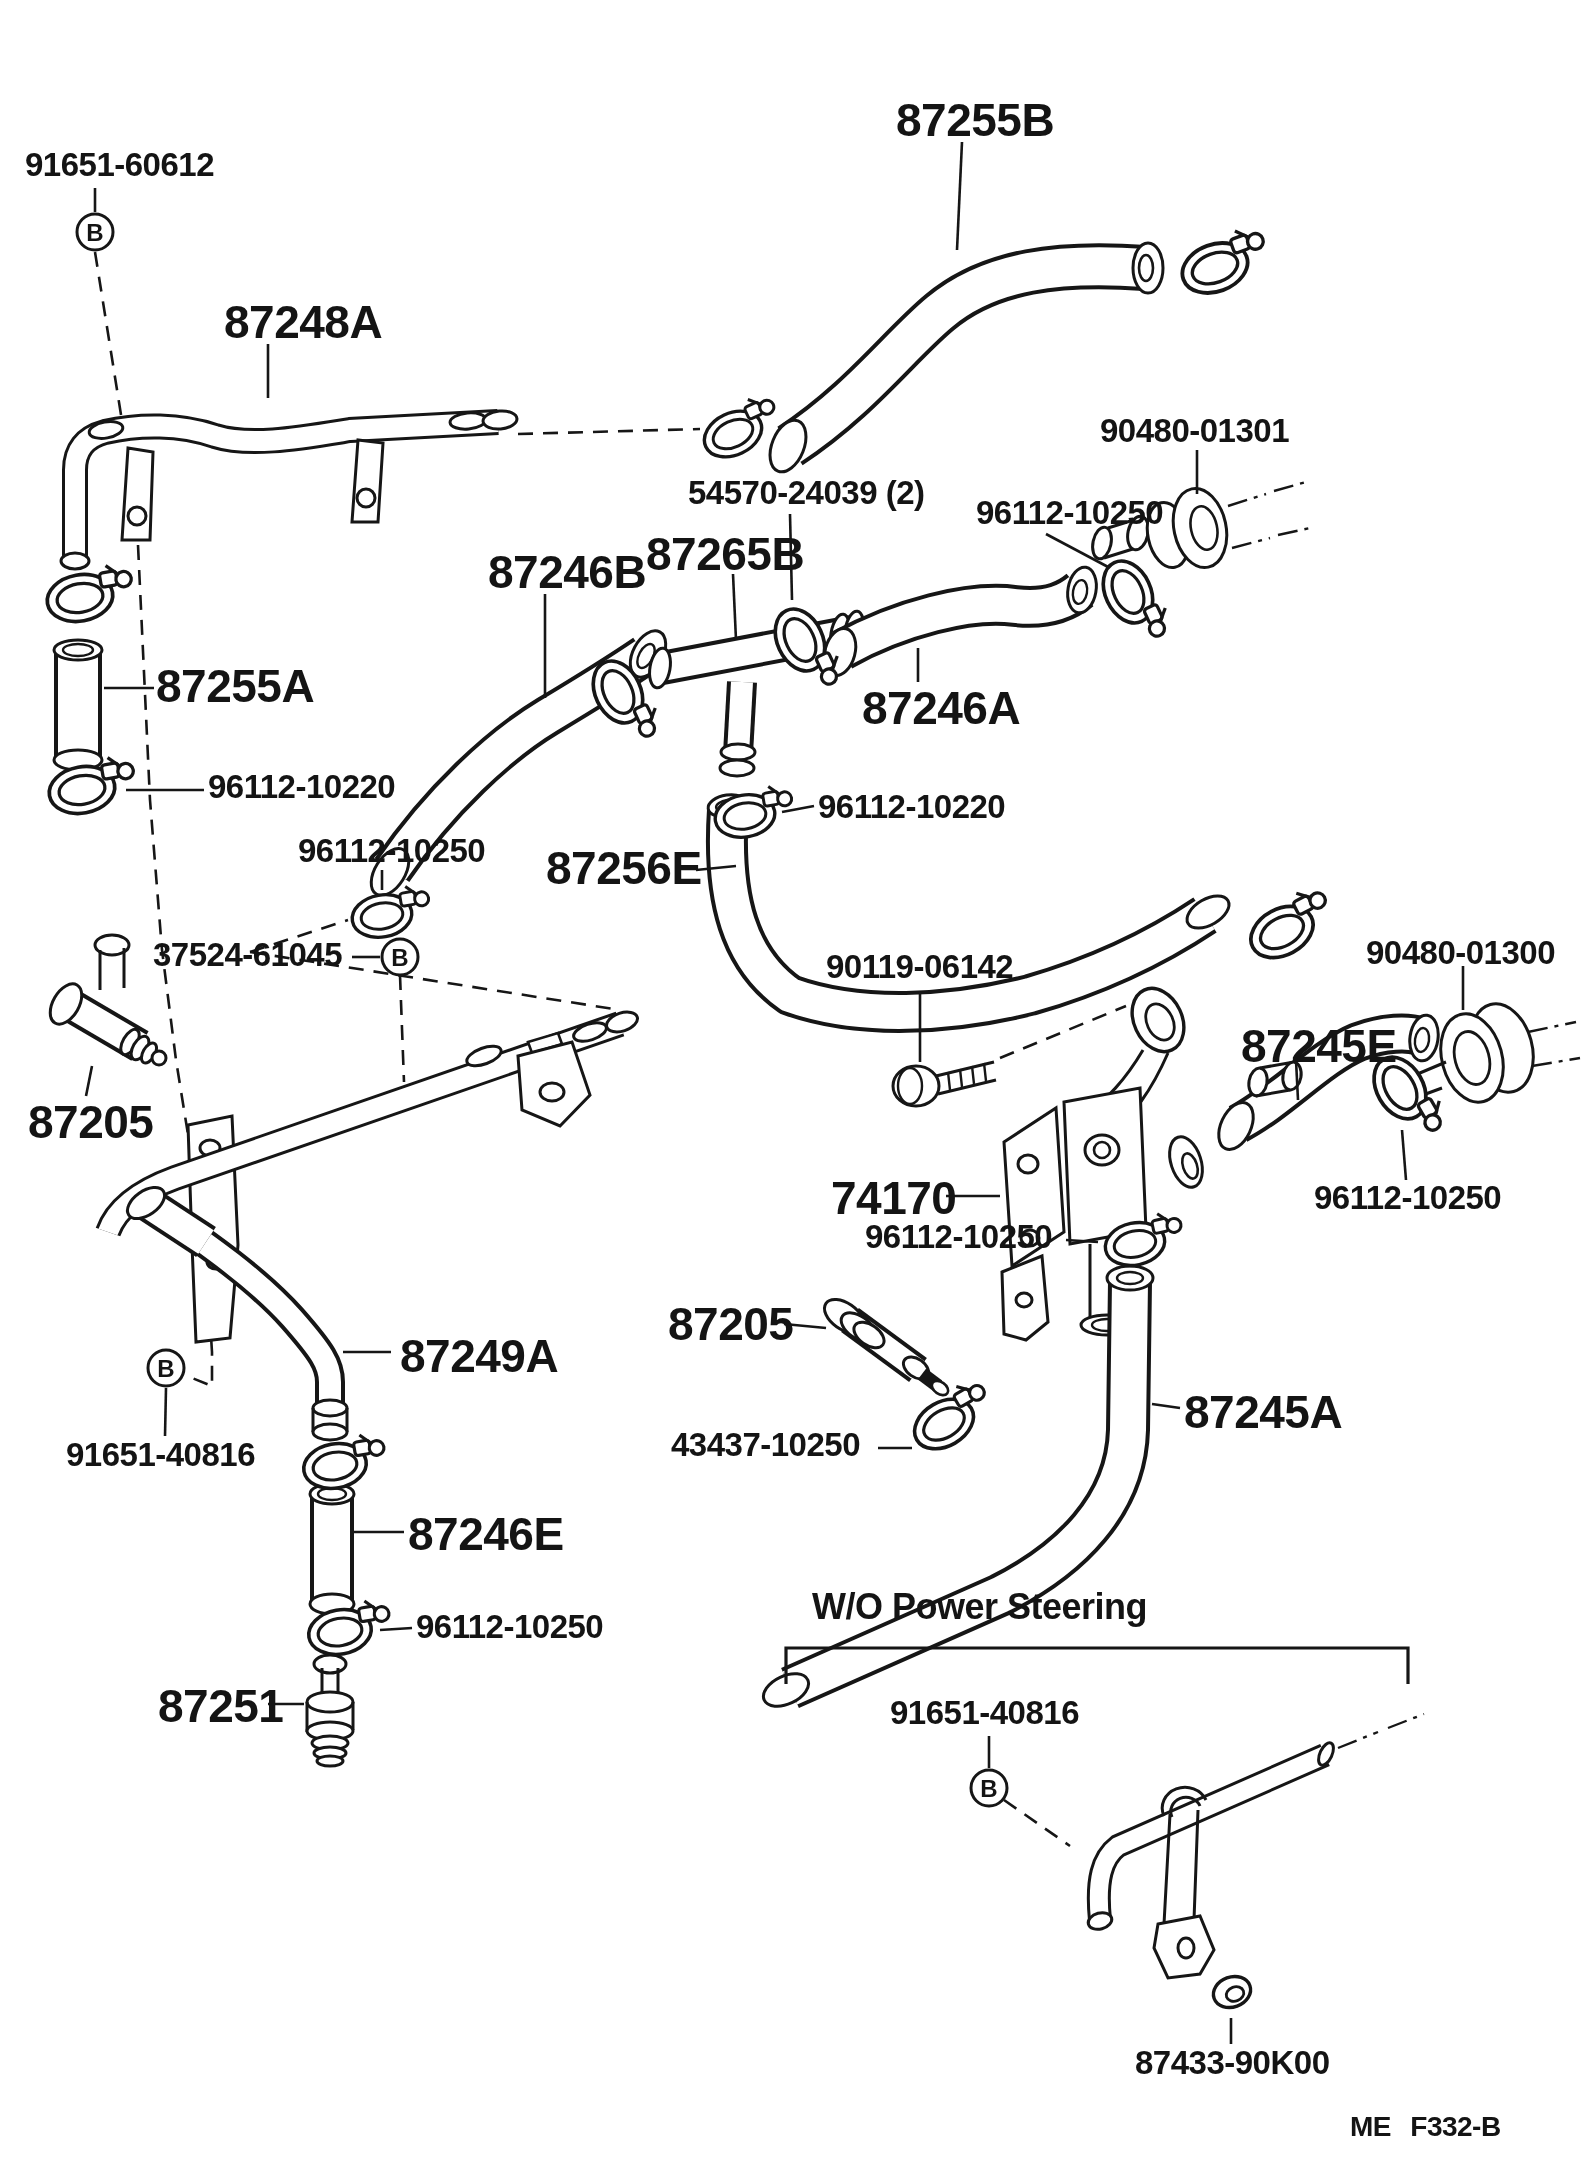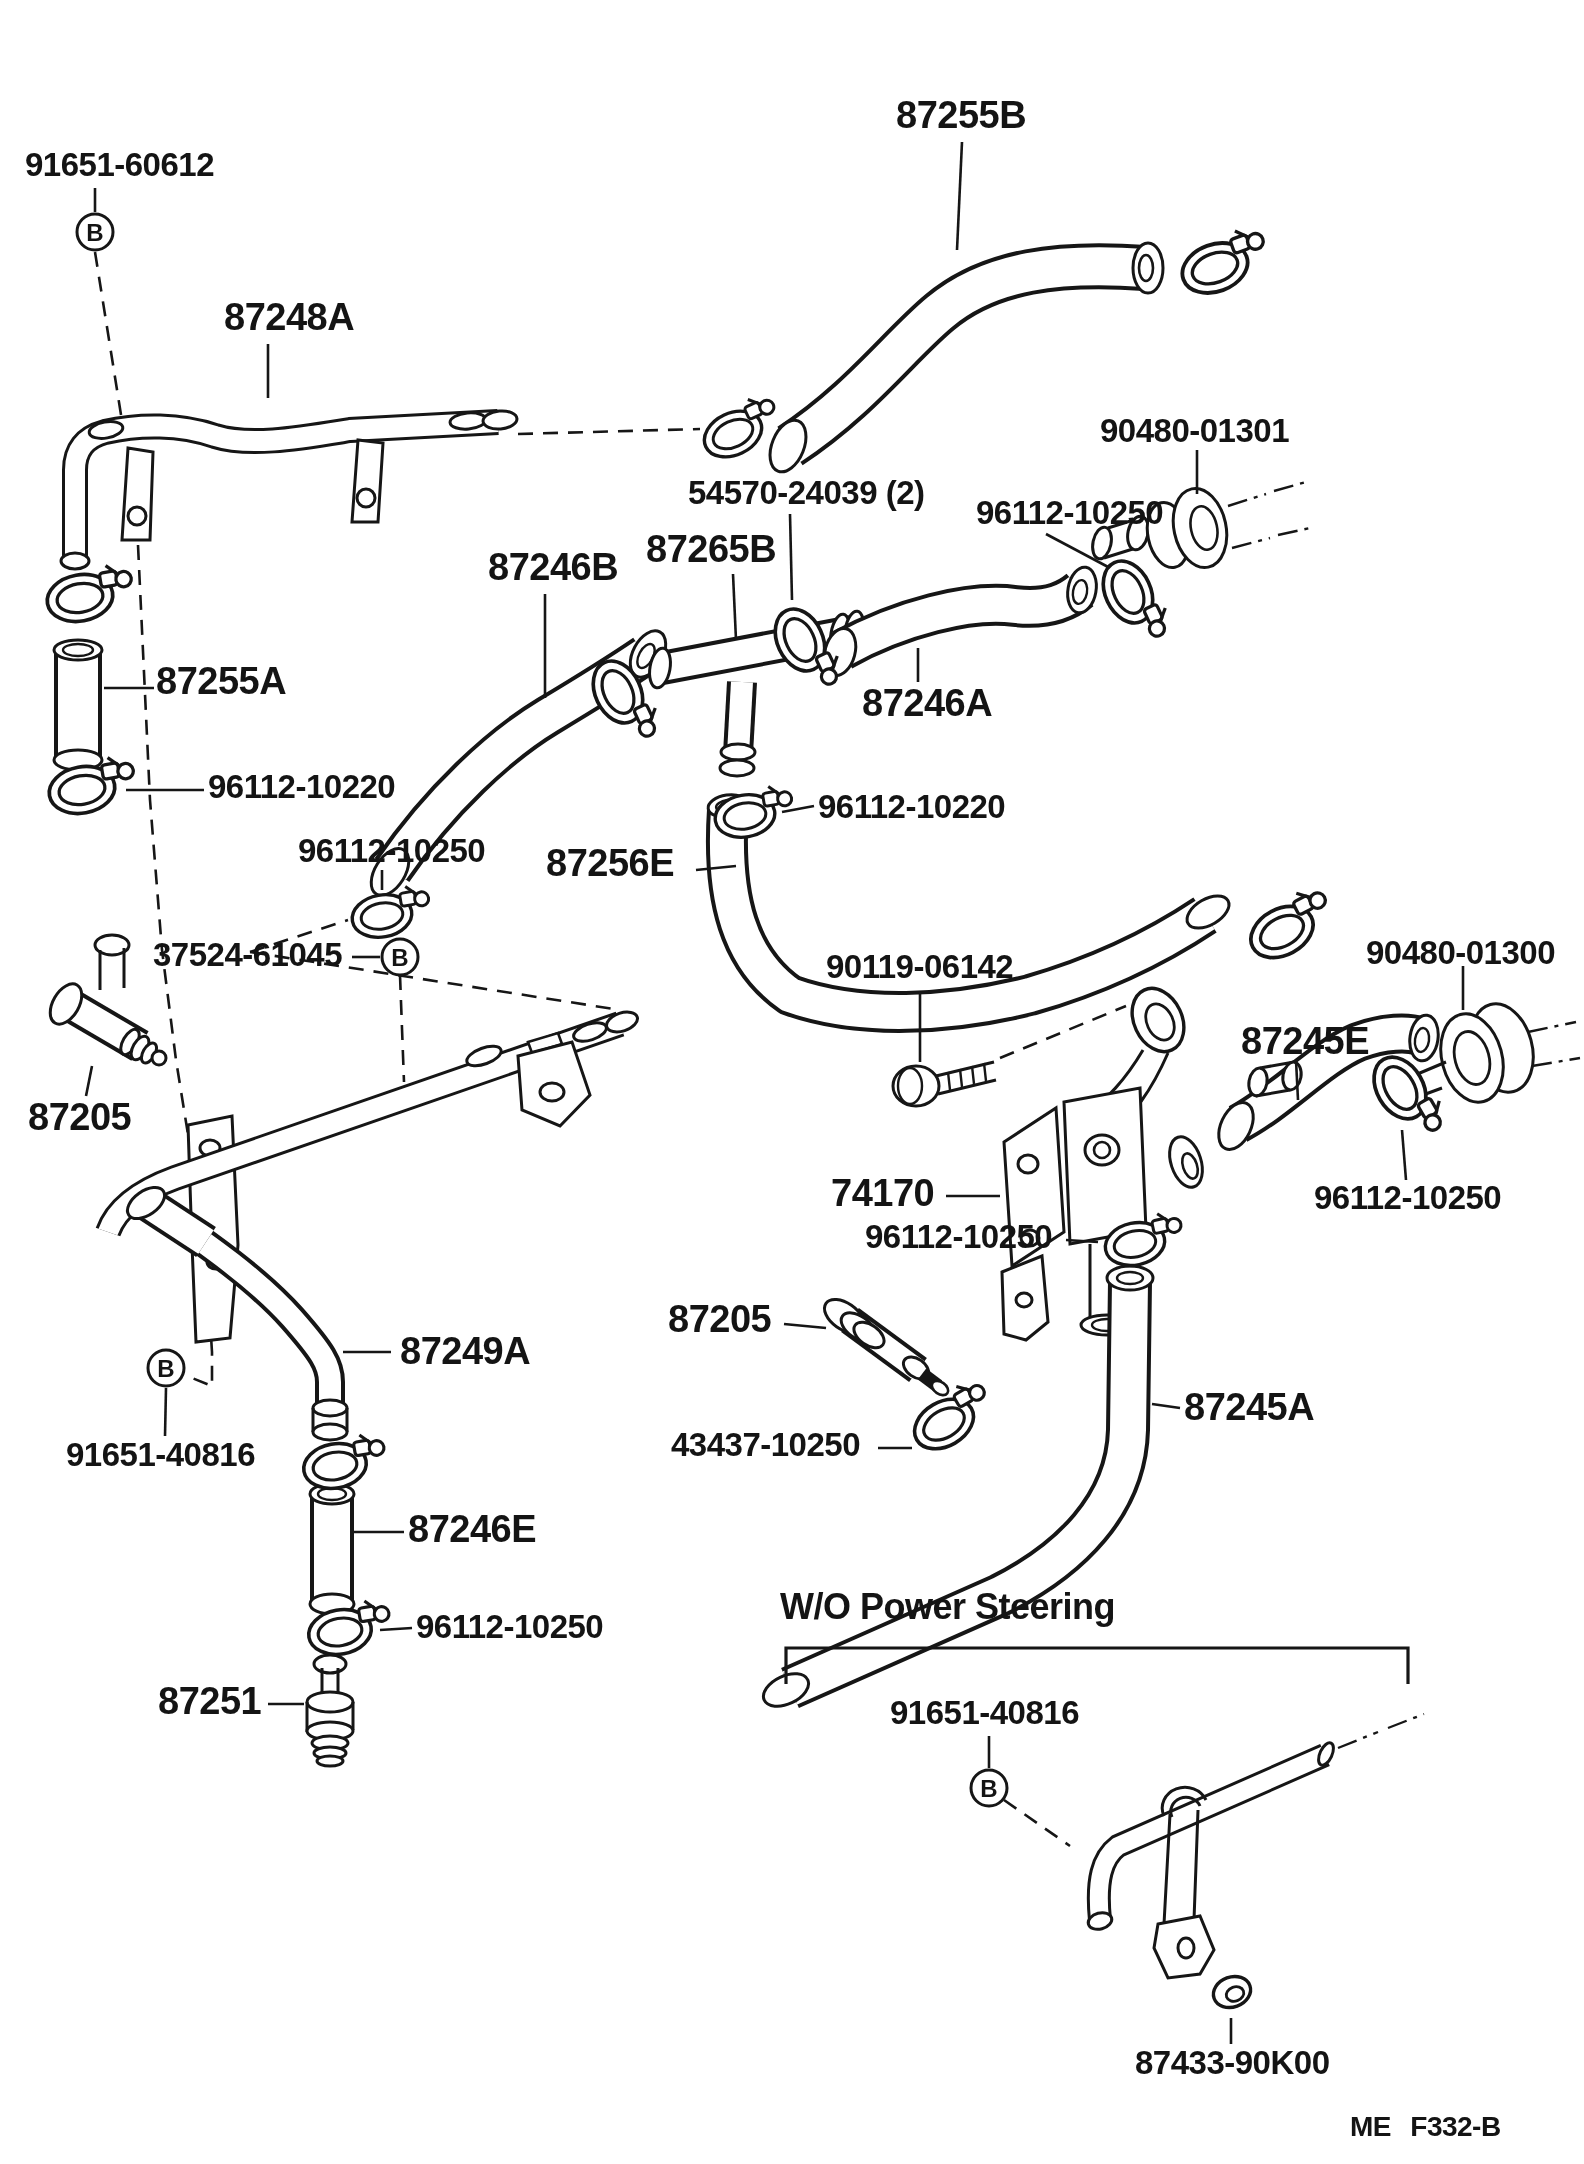--- a/index.html
+++ b/index.html
@@ -11,22 +11,22 @@
   svg .ln{stroke:#161616;fill:none;}
   svg .wfill{fill:#ffffff;stroke:#161616;}
   svg .dash{stroke:#161616;fill:none;stroke-width:2.6;stroke-dasharray:15 10;}
   svg .dashdot{stroke:#161616;fill:none;stroke-width:2.4;stroke-dasharray:20 7 4 7;}
   svg .lead{stroke:#161616;fill:none;stroke-width:2.6;}
   .lbl{
     position:absolute;color:#141414;white-space:nowrap;font-weight:bold;
     letter-spacing:-0.5px;line-height:1.05;
   }
   .sm{font-size:33px;}
-  .lg{font-size:38px;}
-  .title{font-size:36px;}
+  .lg{font-size:46px;}
+  .title{font-size:36px;margin-left:32px;}
   .footer{font-size:28px;word-spacing:12px;}
   .bletter{font-size:24px;font-weight:bold;fill:#141414;}
 </style>
 </head>
 <body>
 
 <div class="stage">
 
 <svg width="1584" height="2164" viewBox="0 0 1584 2164">
   <defs>

